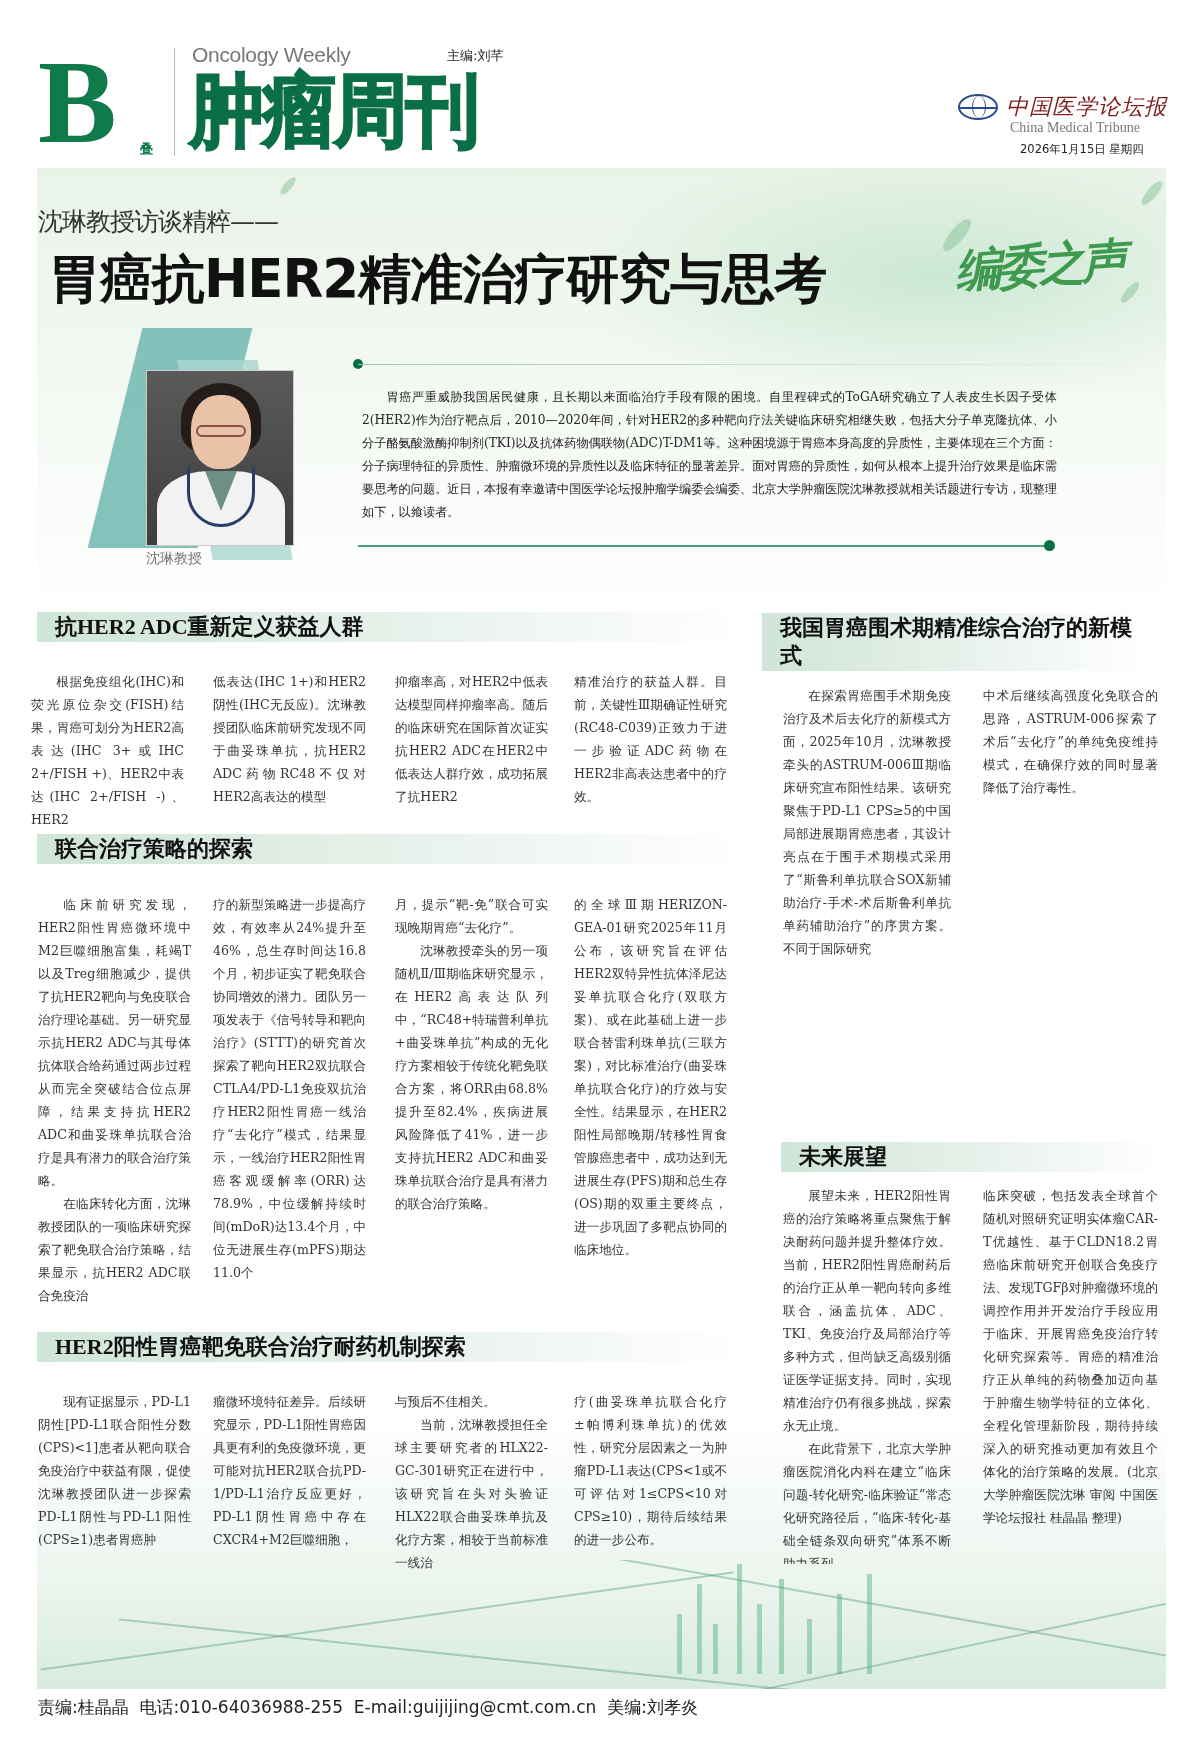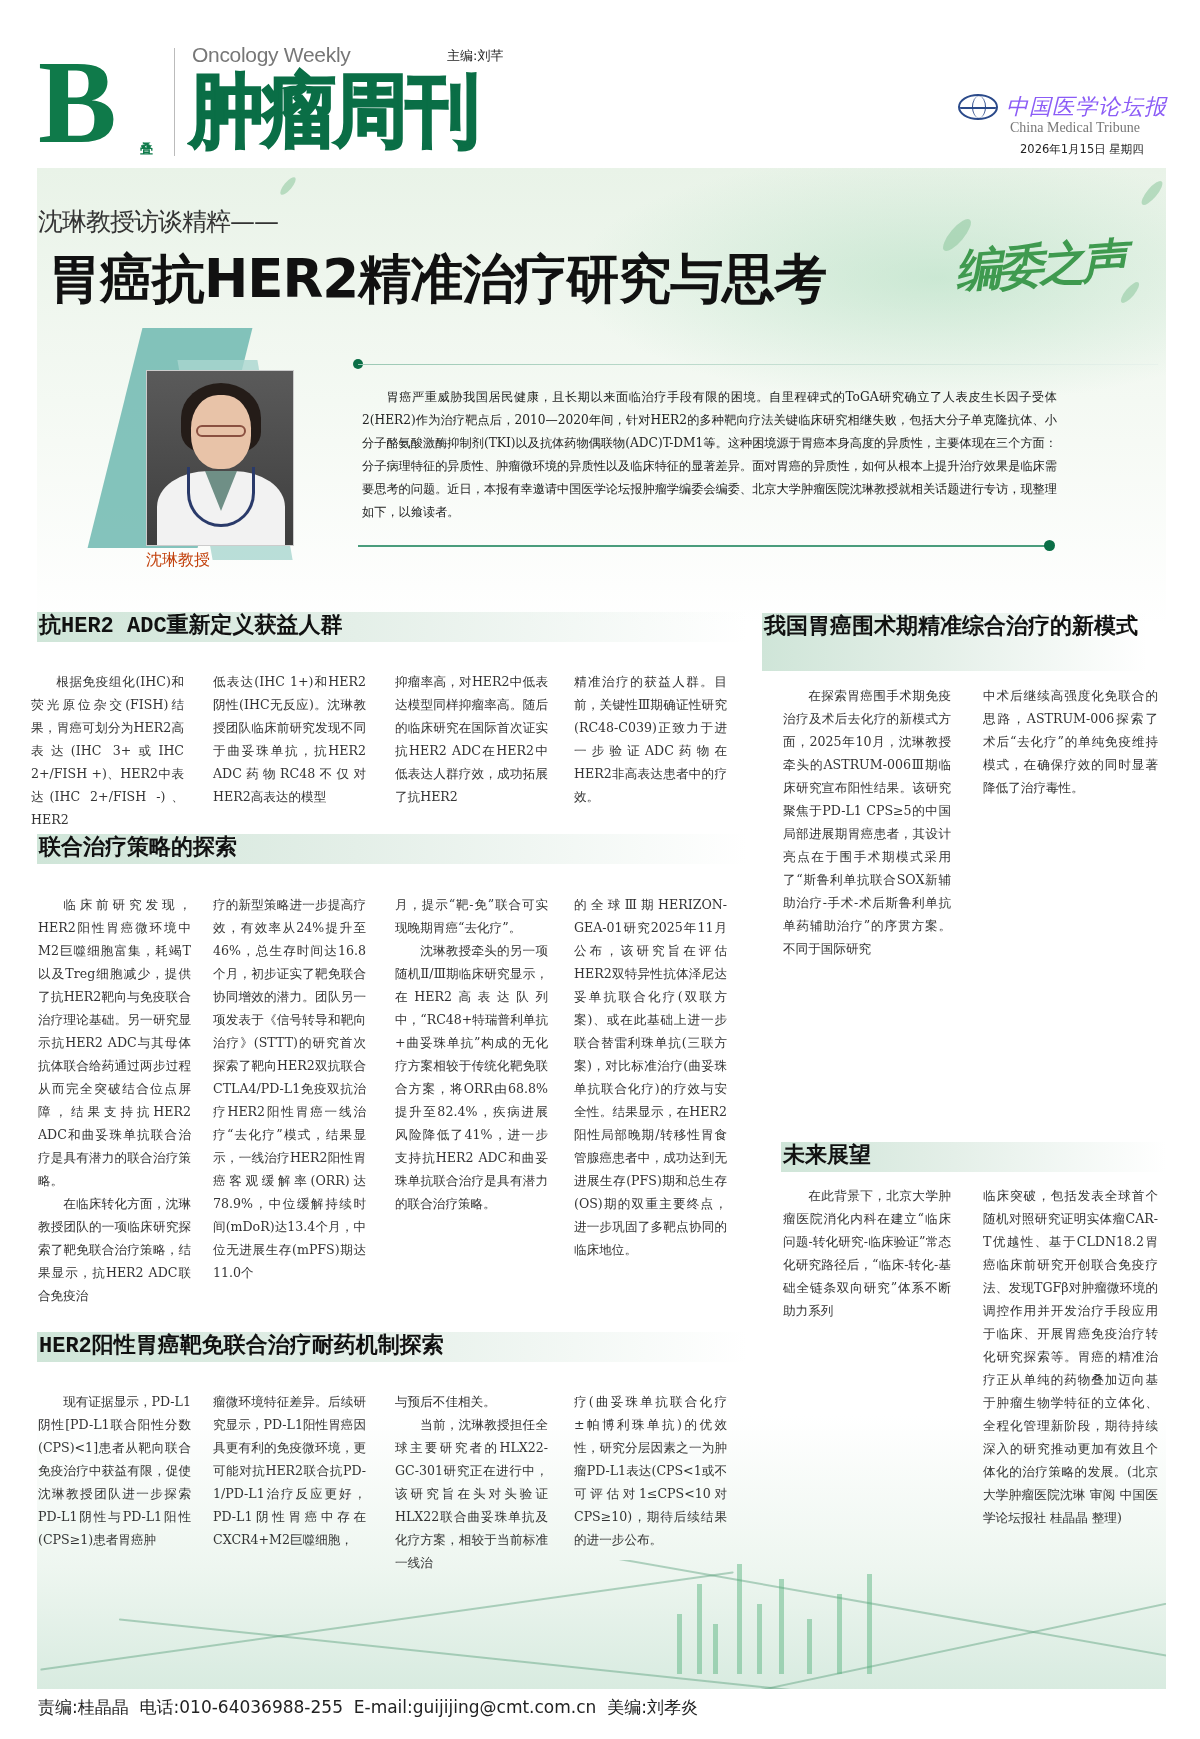--- a/index.html
+++ b/index.html
@@ -11,21 +11,21 @@
   .big-b { position:absolute; left:38px; top:44px; font-family:"Liberation Serif", serif; font-weight:bold; font-size:118px; line-height:1; color:#0f7a4a; }
   .die { position:absolute; left:140px; top:140px; font-family:"DejaVu Sans", sans-serif; font-size:13px; color:#0f7a4a; font-weight:bold; }
   .vline { position:absolute; left:174px; top:48px; width:1px; height:108px; background:#bbb; }
   .en-title { position:absolute; left:192px; top:43px; font-family:"Liberation Sans", sans-serif; font-size:21px; color:#777; letter-spacing:-0.3px; }
   .zh-title { position:absolute; left:190px; top:70px; font-family:"DejaVu Sans", sans-serif; font-weight:900; font-size:74px; line-height:1; color:#0a6e46; letter-spacing:-2px; transform:scaleY(1.08); transform-origin:top left; -webkit-text-stroke:2px #0a6e46; }
   .chief-editor { position:absolute; left:447px; top:47px; font-family:"DejaVu Sans", sans-serif; font-size:13px; color:#222; }
   .cmt-logo { position:absolute; left:958px; top:92px; display:flex; align-items:center; }
   .globe { width:40px; height:26px; border-radius:50%; border:2px solid #2b4a8a; position:relative; overflow:hidden; }
   .globe:before { content:""; position:absolute; left:0; right:0; top:11px; height:1.5px; background:#2b4a8a; }
   .globe:after { content:""; position:absolute; top:0; bottom:0; left:12px; width:12px; border-left:1.5px solid #2b4a8a; border-right:1.5px solid #2b4a8a; border-radius:50%; }
-  .cmt-zh { margin-left:8px; font-family:"DejaVu Serif", serif; font-size:22px; color:#8b5cf6; font-style:italic; letter-spacing:1px;text-align:center; }
+  .cmt-zh { margin-left:8px; font-family:"DejaVu Serif", serif; font-size:22px; color:#7f1d1d; font-style:italic; letter-spacing:1px;text-align:center; }
   .cmt-en { position:absolute; left:1010px; top:120px; font-family:"Liberation Serif", serif; font-size:14px; color:#777; }
   .issue-date { position:absolute; left:1020px; top:142px; font-family:"DejaVu Sans", sans-serif; font-size:11.5px; color:#222; }
 
   
   .page-frame { position:absolute; left:37px; top:168px; width:1129px; height:1521px;
     background:
       radial-gradient(ellipse 520px 180px at 900px 110px, rgba(160,215,180,0.45), transparent 70%),
       linear-gradient(180deg, #e9f3e8 0%, #f6faf5 18%, #ffffff 30%, #ffffff 82%, #eef6f0 92%, #d8ebe0 100%);
   }
   .leaf { position:absolute; width:22px; height:8px; border-radius:50%; background:#8cc79c; opacity:.55; transform:rotate(-50deg); }
@@ -36,31 +36,31 @@
   
   .portrait-deco1 { position:absolute; left:115px; top:328px; width:110px; height:220px; background:#6fb8b0; transform:skewX(-14deg); opacity:.85; }
   .portrait-deco2 { position:absolute; left:195px; top:360px; width:80px; height:200px; background:#a9d6cf; transform:skewX(10deg); opacity:.8; }
   .portrait { position:absolute; left:146px; top:370px; width:148px; height:176px; background:linear-gradient(180deg,#5a5a5a 0%,#3e3e3e 100%); overflow:hidden; border:1px solid #ccc; }
   .face { position:absolute; left:44px; top:24px; width:60px; height:74px; border-radius:45%; background:#e8c3a8; }
   .hair { position:absolute; left:34px; top:12px; width:80px; height:70px; border-radius:50% 50% 30% 30%; background:#241c18; }
   .glasses { position:absolute; left:49px; top:54px; width:50px; height:12px; border:2px solid #8a5040; border-radius:6px; }
   .coat { position:absolute; left:10px; top:100px; width:128px; height:90px; border-radius:40% 40% 0 0; background:#f2f2f2; }
   .scrub { position:absolute; left:58px; top:100px; width:32px; height:40px; background:#6f8f86; clip-path:polygon(0 0,100% 0,50% 100%); }
   .steth { position:absolute; left:40px; top:96px; width:68px; height:60px; border:3px solid #2a3a6a; border-top:none; border-radius:0 0 40px 40px; }
-  .portrait-caption { position:absolute; left:146px; top:550px; font-family:"DejaVu Sans", sans-serif; font-size:16px; color:#c2410c; }
+  .portrait-caption { position:absolute; left:146px; top:550px; font-family:"DejaVu Sans", sans-serif; font-size:14px; color:#737373; }
 
   
   .intro-rule-top { position:absolute; left:358px; top:364px; width:800px; height:1px; background:linear-gradient(90deg,#9cc9b5,#e8f2ec); }
   .intro-dot-top { position:absolute; left:353px; top:359px; width:10px; height:10px; border-radius:50%; background:#0a6e46; }
   .intro-rule-bot { position:absolute; left:358px; top:545px; width:690px; height:2px; background:#4a9d7c; }
   .intro-dot-bot { position:absolute; left:1044px; top:540px; width:11px; height:11px; border-radius:50%; background:#0a6e46; }
   .intro { position:absolute; left:362px; top:386px; width:695px; font-size:12.2px; line-height:23px; text-align:justify; text-indent:2em; color:#222; }
 
   
-  .sec-head { position:absolute; height:30px; background:linear-gradient(90deg,#cfe5d8 0%,#e4efe8 45%,rgba(255,255,255,0) 100%); font-family:Liberation Mono, monospace; font-weight:bold; font-size:22px; color:#111; padding-left:2px; line-height:30px; letter-spacing:0px; }
+  .sec-head { position:absolute; height:30px; background:linear-gradient(90deg,#cfe5d8 0%,#e4efe8 45%,rgba(255,255,255,0) 100%); font-family:Liberation Serif, serif; font-weight:bold; font-size:22px; color:#111; padding-left:18px; line-height:30px; letter-spacing:0px; }
   .sec-head.tall { height:58px; line-height:28px; padding-top:1px; }
 
   
   .col { position:absolute; font-size:12.6px; line-height:23px; color:#333; text-align:justify; }
   .col p { text-indent:2em; }
   .col p.cont { text-indent:0; }
 
   
   .dna { position:absolute; left:37px; top:1560px; width:1129px; height:129px; overflow:hidden; }
   .dna .strand { position:absolute; height:2px; background:rgba(90,160,125,.45); border-radius:2px; }
@@ -164,20 +164,21 @@
 <h2 class="sec-head tall" style="left:762px;top:613px;width:385px;white-space:normal">我国胃癌围术期精准综合治疗的新模式</h2>
 <div class="col" style="left:783px;top:684px;width:168px;height:450px;overflow:hidden">
   <p>在探索胃癌围手术期免疫治疗及术后去化疗的新模式方面，2025年10月，沈琳教授牵头的ASTRUM-006Ⅲ期临床研究宣布阳性结果。该研究聚焦于PD-L1 CPS≥5的中国局部进展期胃癌患者，其设计亮点在于围手术期模式采用了“斯鲁利单抗联合SOX新辅助治疗-手术-术后斯鲁利单抗单药辅助治疗”的序贯方案。不同于国际研究</p>
 </div>
 <div class="col" style="left:983px;top:684px;width:175px;height:450px;overflow:hidden">
   <p class="cont">中术后继续高强度化免联合的思路，ASTRUM-006探索了术后“去化疗”的单纯免疫维持模式，在确保疗效的同时显著降低了治疗毒性。</p>
 </div>
 
 <h2 class="sec-head" style="left:781px;top:1142px;width:385px">未来展望</h2>
 <div class="col" style="left:783px;top:1184px;width:168px;height:380px;overflow:hidden">
+  <p>展望未来，HER2阳性胃癌的治疗策略将重点聚焦于解决耐药问题并提升整体疗效。当前，HER2阳性胃癌耐药后的治疗正从单一靶向转向多维联合，涵盖抗体、ADC、TKI、免疫治疗及局部治疗等多种方式，但尚缺乏高级别循证医学证据支持。同时，实现精准治疗仍有很多挑战，探索永无止境。</p>
   <p>在此背景下，北京大学肿瘤医院消化内科在建立“临床问题-转化研究-临床验证”常态化研究路径后，“临床-转化-基础全链条双向研究”体系不断助力系列</p>
 </div>
 <div class="col" style="left:983px;top:1184px;width:175px;height:380px;overflow:hidden">
   <p class="cont">临床突破，包括发表全球首个随机对照研究证明实体瘤CAR-T优越性、基于CLDN18.2胃癌临床前研究开创联合免疫疗法、发现TGFβ对肿瘤微环境的调控作用并开发治疗手段应用于临床、开展胃癌免疫治疗转化研究探索等。胃癌的精准治疗正从单纯的药物叠加迈向基于肿瘤生物学特征的立体化、全程化管理新阶段，期待持续深入的研究推动更加有效且个体化的治疗策略的发展。(北京大学肿瘤医院沈琳 审阅 中国医学论坛报社 桂晶晶 整理)</p>
 </div>
 
 <div class="dna">
   <div class="strand" style="left:0;top:60px;width:700px;transform:rotate(-8deg)"></div>
   <div class="strand" style="left:80px;top:95px;width:700px;transform:rotate(6deg)"></div>
   <div class="strand" style="left:500px;top:40px;width:640px;transform:rotate(10deg)"></div>

